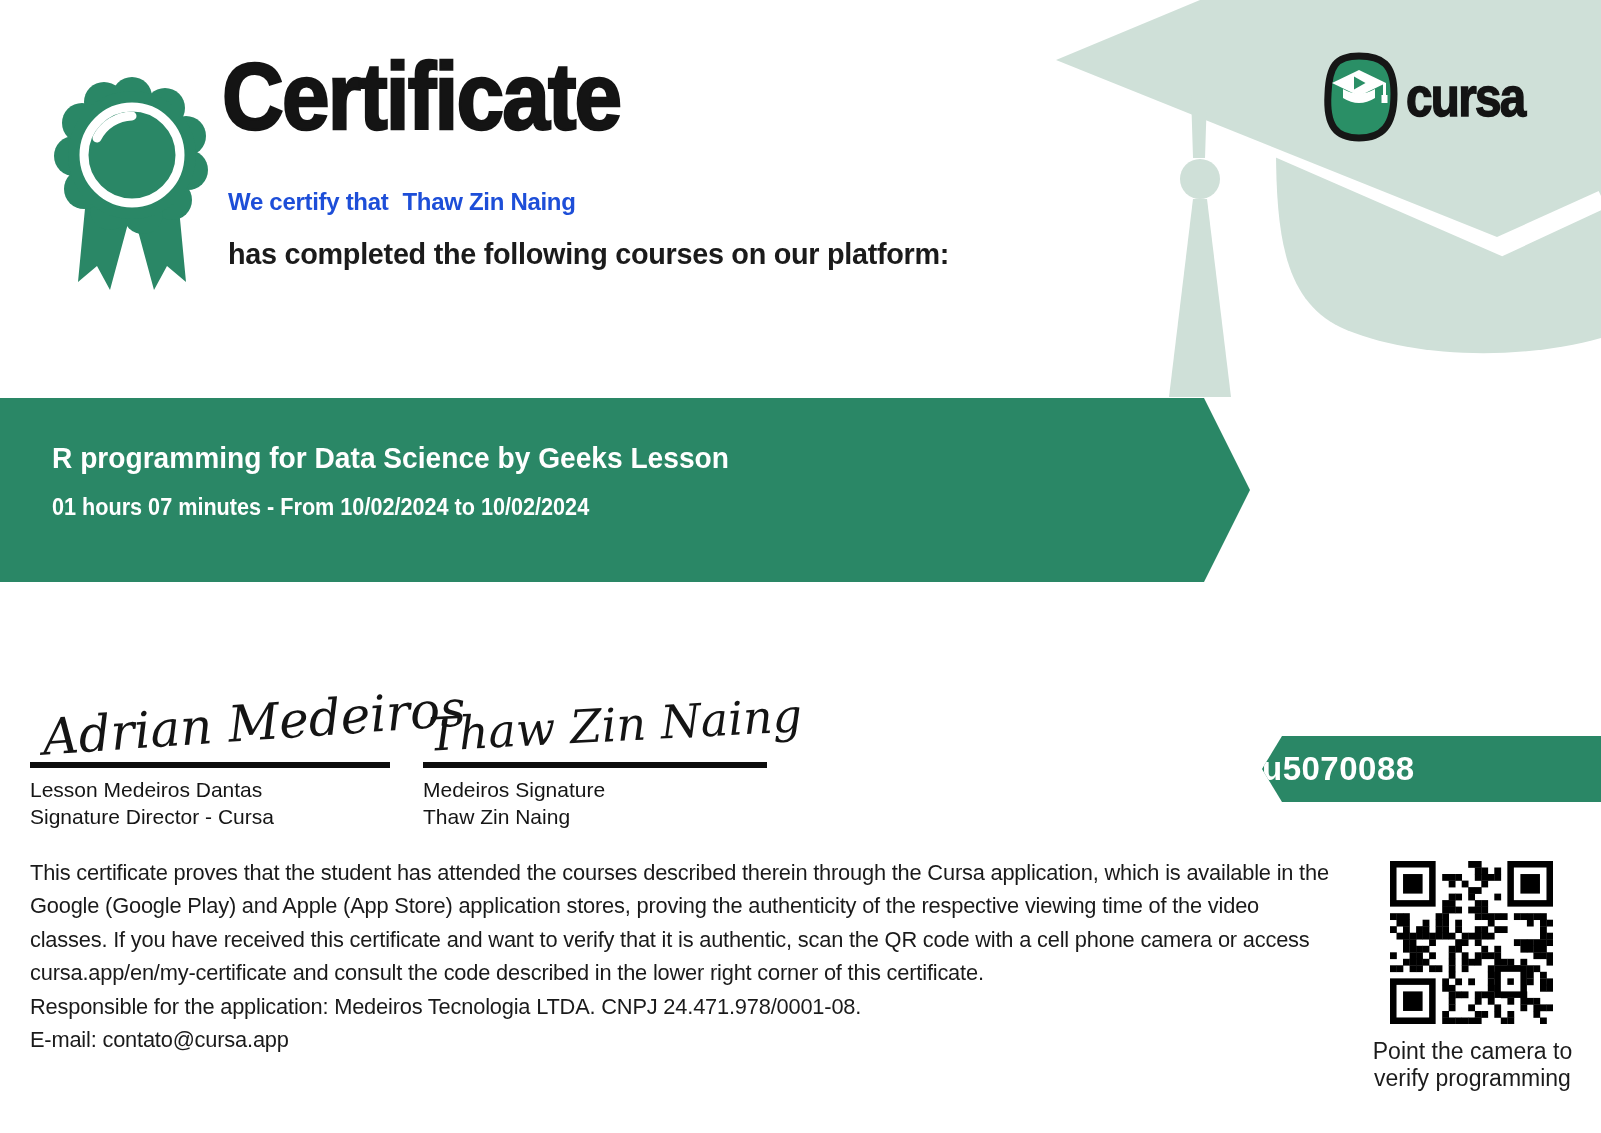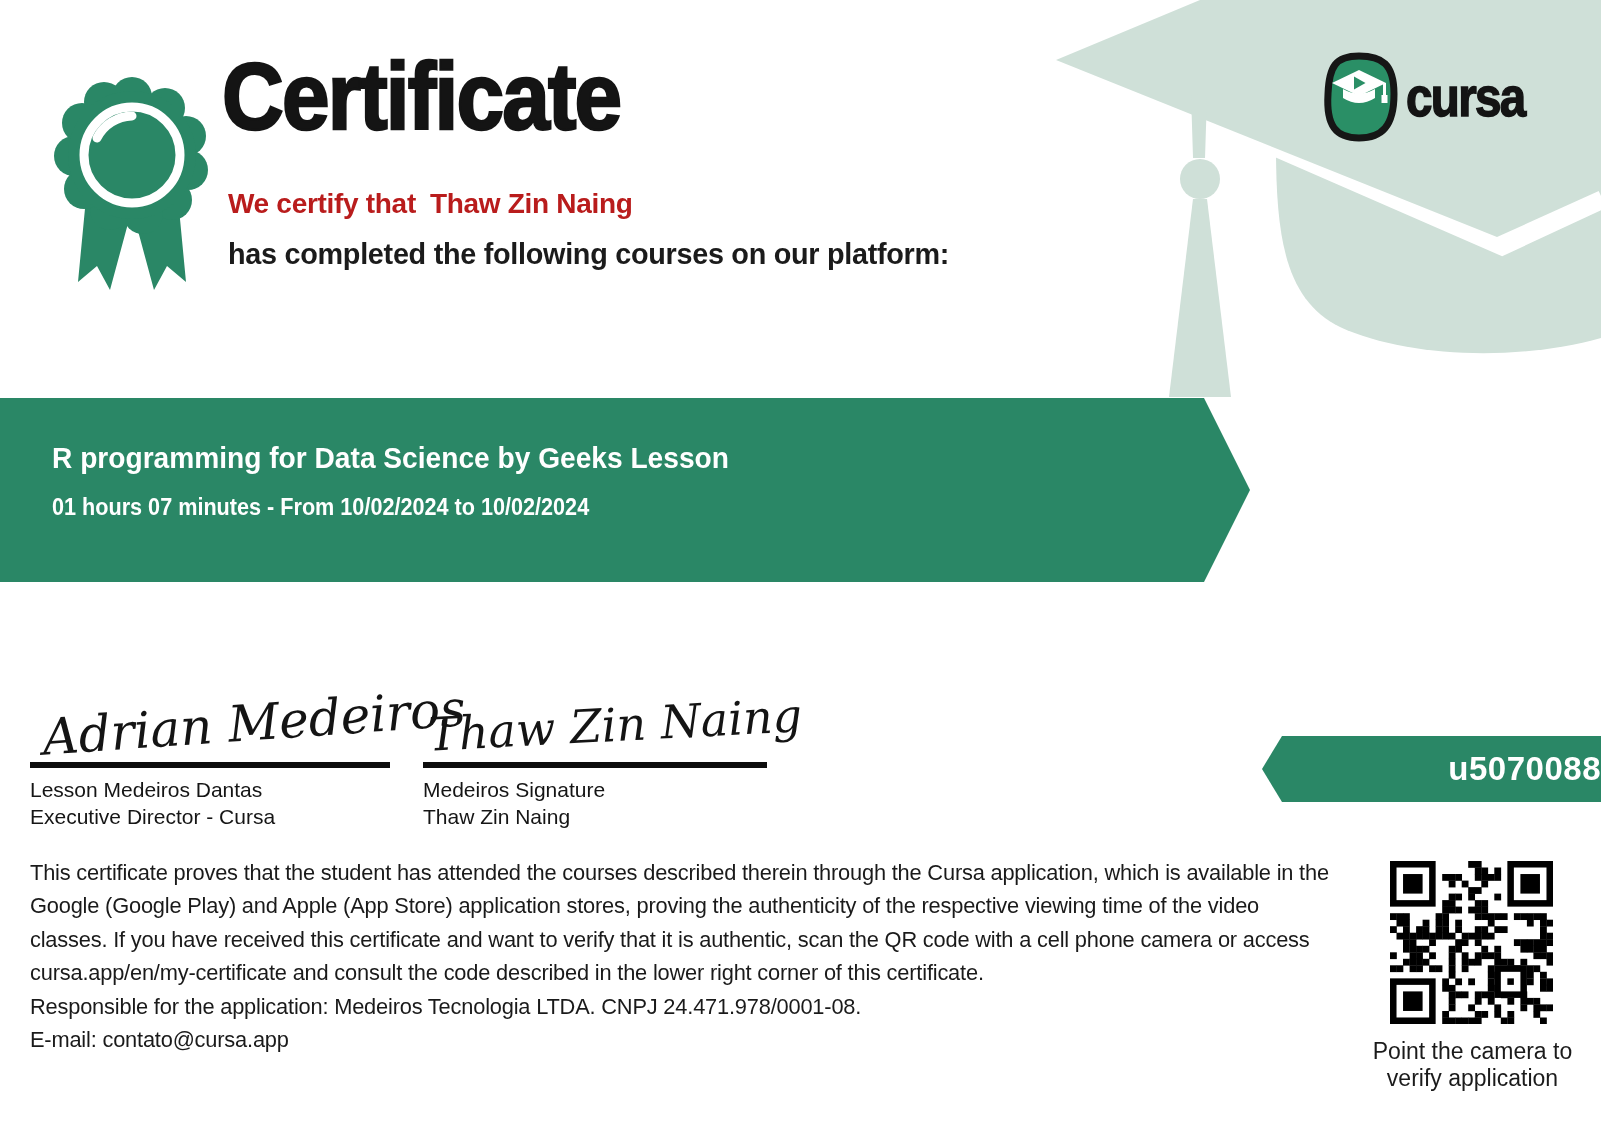--- a/index.html
+++ b/index.html
@@ -21,22 +21,22 @@
 
   
   .medal{position:absolute; left:40px; top:48px;}
 
   
   .title{
     position:absolute; left:222px; top:42px; font-size:95px; font-weight:700;
     letter-spacing:-2px; color:#141414; -webkit-text-stroke:2.5px #141414;
     transform:scaleX(.9); transform-origin:left top; white-space:nowrap;
   }
-  .certify-line1{position:absolute; left:228px; top:188px; font-size:28px; font-weight:700;
-    letter-spacing:-.3px; white-space:nowrap; color:#b91c1c;}
+  .certify-line1{position:absolute; left:228px; top:188px; font-size:24px; font-weight:700;
+    letter-spacing:-.3px; white-space:nowrap; color:#1d4ed8;}
   .certify-line1 .student{margin-left:14px;}
   .certify-line2{position:absolute; left:228px; top:237px; font-size:30px; font-weight:700;
     letter-spacing:-.3px; white-space:nowrap; color:#1b1b1b; transform:scaleX(.96); transform-origin:left top;}
 
   
   .banner{
     position:absolute; left:0; top:398px; width:1256px; height:184px; background:#2A8766;
     -webkit-clip-path:polygon(0 0,1204px 0,1250px 92px,1204px 184px,0 184px);
     clip-path:polygon(0 0,1204px 0,1250px 92px,1204px 184px,0 184px);
     color:#fff;
@@ -59,21 +59,21 @@
   .sig-line.right{left:423px; width:344px;}
   .sig-labels{position:absolute; top:776px; font-size:21px; line-height:27px; color:#151515;}
   .sig-labels.left{left:30px;}
   .sig-labels.right{left:423px;}
 
   
   .badge{
     position:absolute; left:1262px; top:736px; width:339px; height:77px; background:#2A8766;
     -webkit-clip-path:polygon(0 33px,20px 0,339px 0,339px 66px,20px 66px);
     clip-path:polygon(0 33px,20px 0,339px 0,339px 66px,20px 66px);
-    color:#fff; font-size:33px; font-weight:700; line-height:66px; text-align:right;
+    color:#fff; font-size:33px; font-weight:700; line-height:66px; text-align:left;
     padding-left:0; letter-spacing:.5px;
   }
 
   
   .verify-text{
     position:absolute; left:30px; top:856px; width:1342px; font-size:22.5px;
     line-height:33.4px; color:#1a1a1a; transform:scaleX(.97); transform-origin:left top;
     letter-spacing:-.2px;
   }
 
@@ -153,21 +153,21 @@
     <div class="banner-title">R programming for Data Science by Geeks Lesson</div>
     <div class="banner-meta">01 hours 07 minutes - From 10/02/2024 to 10/02/2024</div>
   </div>
 
   <div class="sig-script director">Adrian Medeiros</div>
   <div class="sig-script student-sig">Thaw Zin Naing</div>
   <div class="sig-line left"></div>
   <div class="sig-line right"></div>
   <div class="sig-labels left">
     <div>Lesson Medeiros Dantas</div>
-    <div>Executive Director - Cursa</div>
+    <div>Signature Director - Cursa</div>
   </div>
   <div class="sig-labels right">
     <div>Medeiros Signature</div>
     <div>Thaw Zin Naing</div>
   </div>
 
   <div class="badge">
     <span>u5070088</span>
   </div>
 
@@ -397,16 +397,16 @@
         <rect x="0" y="117.35999999999999" width="45.64" height="45.64"></rect>
         <rect fill="#fff" x="6.52" y="123.88" width="32.599999999999994" height="32.599999999999994"></rect>
         <rect x="13.04" y="130.39999999999998" width="19.56" height="19.56"></rect>
         <rect x="104.32" y="104.32" width="32.599999999999994" height="32.599999999999994"></rect>
         <rect fill="#fff" x="110.83999999999999" y="110.83999999999999" width="19.56" height="19.56"></rect>
         <rect x="117.35999999999999" y="117.35999999999999" width="6.52" height="6.52"></rect>
       </svg>
     </div>
   <div class="qr-caption">
     <div>Point the camera to</div>
-    <div>verify application</div>
+    <div>verify programming</div>
   </div>
 
 </div>
 
 </body></html>

